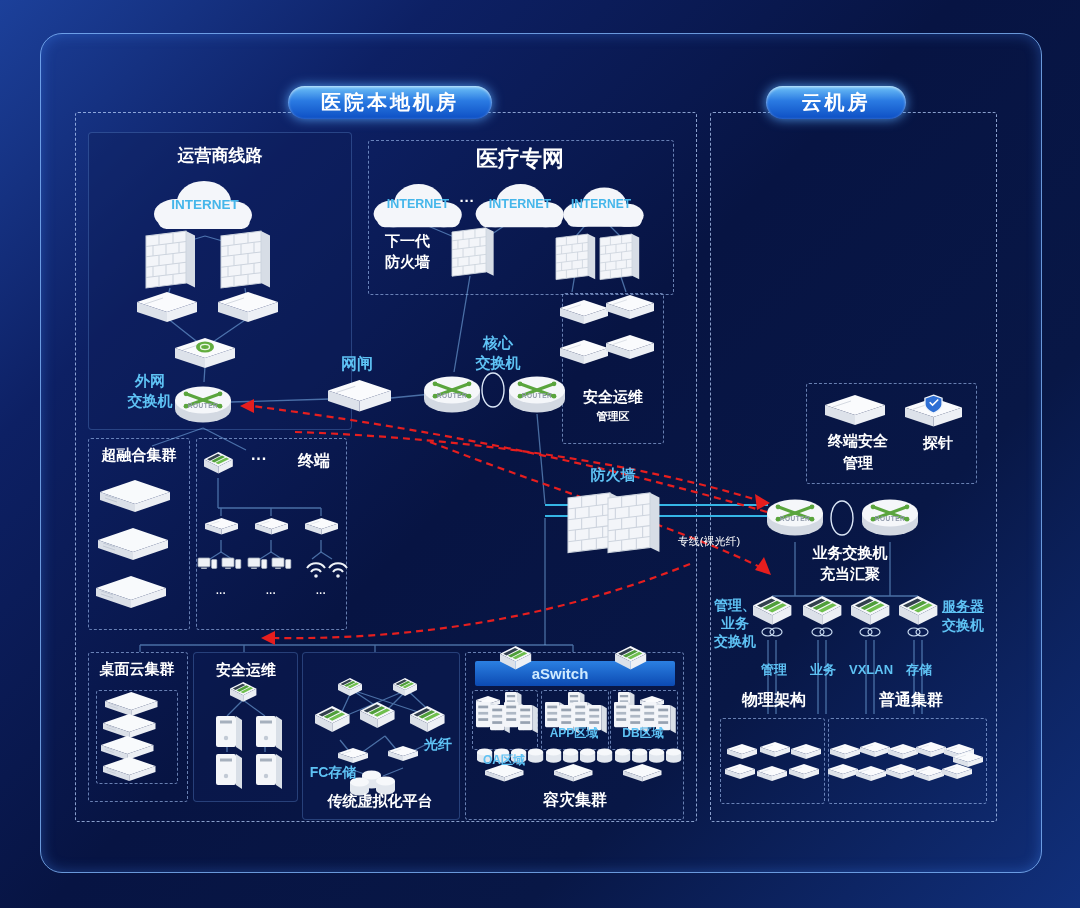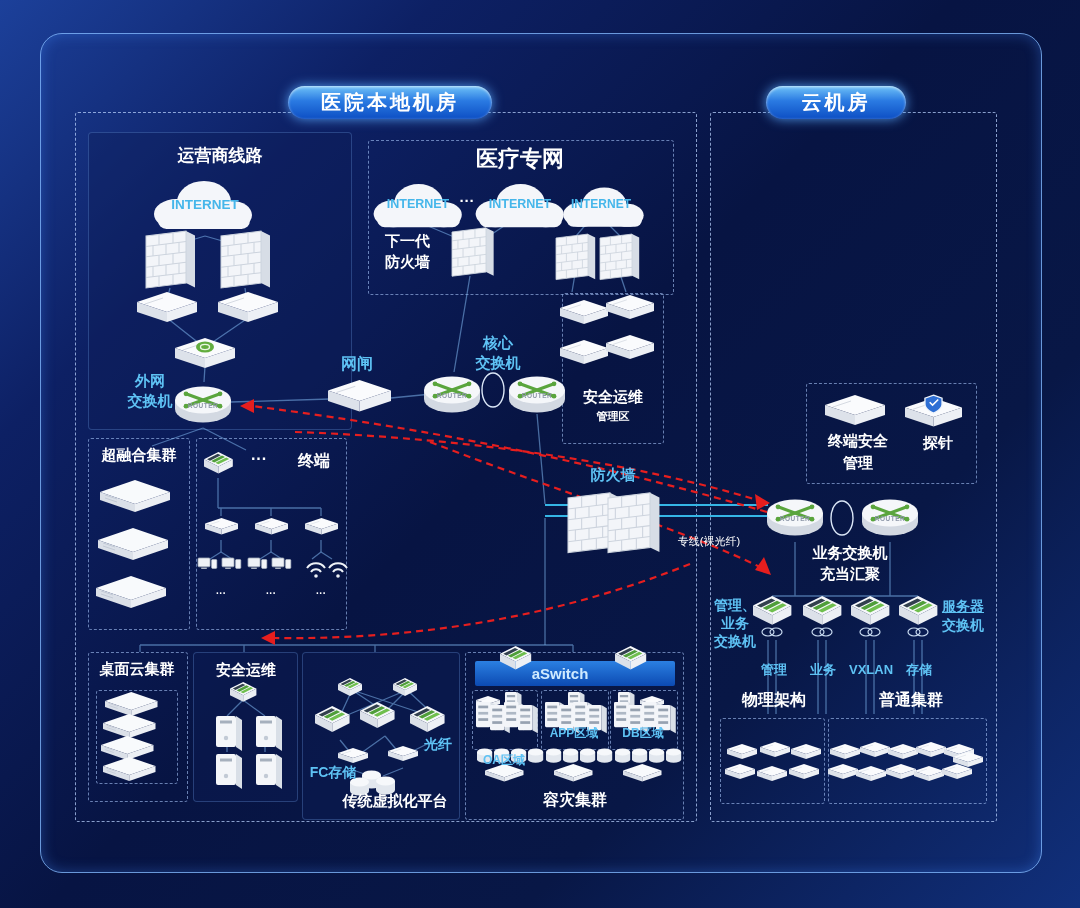--- a/index.html
+++ b/index.html
@@ -381,21 +381,21 @@
   <span class="lbl cyan" style="left:936px;top:617px;width:54px;font-size:14px;">交换机</span>
   <span class="lbl cyan" style="left:755px;top:663px;width:38px;font-size:13px;">管理</span>
   <span class="lbl cyan" style="left:804px;top:663px;width:38px;font-size:13px;">业务</span>
   <span class="lbl cyan" style="left:845px;top:663px;width:52px;font-size:13px;">VXLAN</span>
   <span class="lbl cyan" style="left:900px;top:663px;width:38px;font-size:13px;">存储</span>
   <span class="lbl" style="left:724px;top:691px;width:100px;font-size:16px;">物理架构</span>
   <span class="lbl" style="left:868px;top:691px;width:86px;font-size:16px;">普通集群</span>
 
   <span class="lbl" style="left:91px;top:661px;width:92px;font-size:15px;font-family:Liberation Serif, serif;">桌面云集群</span>
   <span class="lbl" style="left:206px;top:661px;width:80px;font-size:15px;">安全运维</span>
-  <span class="lbl" style="left:302px;top:792px;width:156px;font-size:15px;padding-left:15px;">传统虚拟化平台</span>
+  <span class="lbl" style="left:302px;top:792px;width:156px;font-size:15px;">传统虚拟化平台</span>
   <span class="lbl cyan" style="left:416px;top:736px;width:44px;font-size:14px;">光纤</span>
   <span class="lbl cyan" style="left:302px;top:764px;width:62px;font-size:14px;">FC存储</span>
   <span class="lbl" style="left:528px;top:791px;width:94px;font-size:16px;">容灾集群</span>
   <span class="lbl" style="left:460px;top:665px;width:200px;font-size:15px;color:#cfeaff;">aSwitch</span>
   <span class="lbl cyan" style="left:476px;top:727px;width:56px;font-size:12px;margin-top:27px;">OA区域</span>
   <span class="lbl cyan" style="left:545px;top:727px;width:58px;font-size:12px;">APP区域</span>
   <span class="lbl cyan" style="left:614px;top:727px;width:58px;font-size:12px;">DB区域</span>
 
   <span class="rlbl" style="left:183px;top:402px;">ROUTER</span>
   <span class="rlbl" style="left:432px;top:392px;">ROUTER</span>

